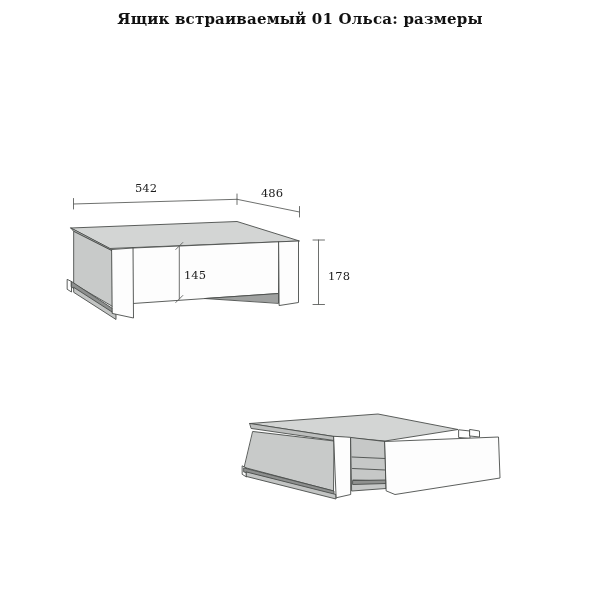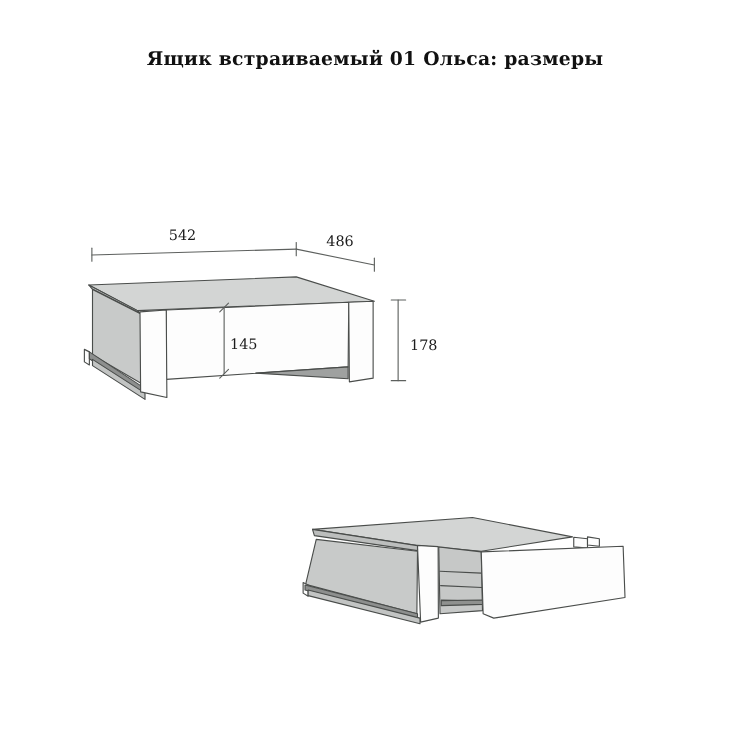--- a/index.html
+++ b/index.html
@@ -16,21 +16,20 @@
     position: absolute;
     top: 10px;
     left: 0;
     width: 600px;
     text-align: center;
     font-size: 15px;
     font-weight: bold;
     color: #111111;
     letter-spacing: 0.2px;
     white-space: nowrap;
-    margin-top: 28px;
   }
   svg { position: absolute; top: 0; left: 0; }
   .solid  { stroke: #4a4d4b; stroke-width: 0.9; stroke-linejoin: round; stroke-linecap: round; }
   .dimln  { stroke: #5d605e; stroke-width: 0.9; stroke-linecap: round; fill: none; }
   .dimtxt {
     fill: #1c1c1c;
     font-family: "DejaVu Serif", "Liberation Serif", serif;
     font-size: 11.5px;
   }
 </style>

